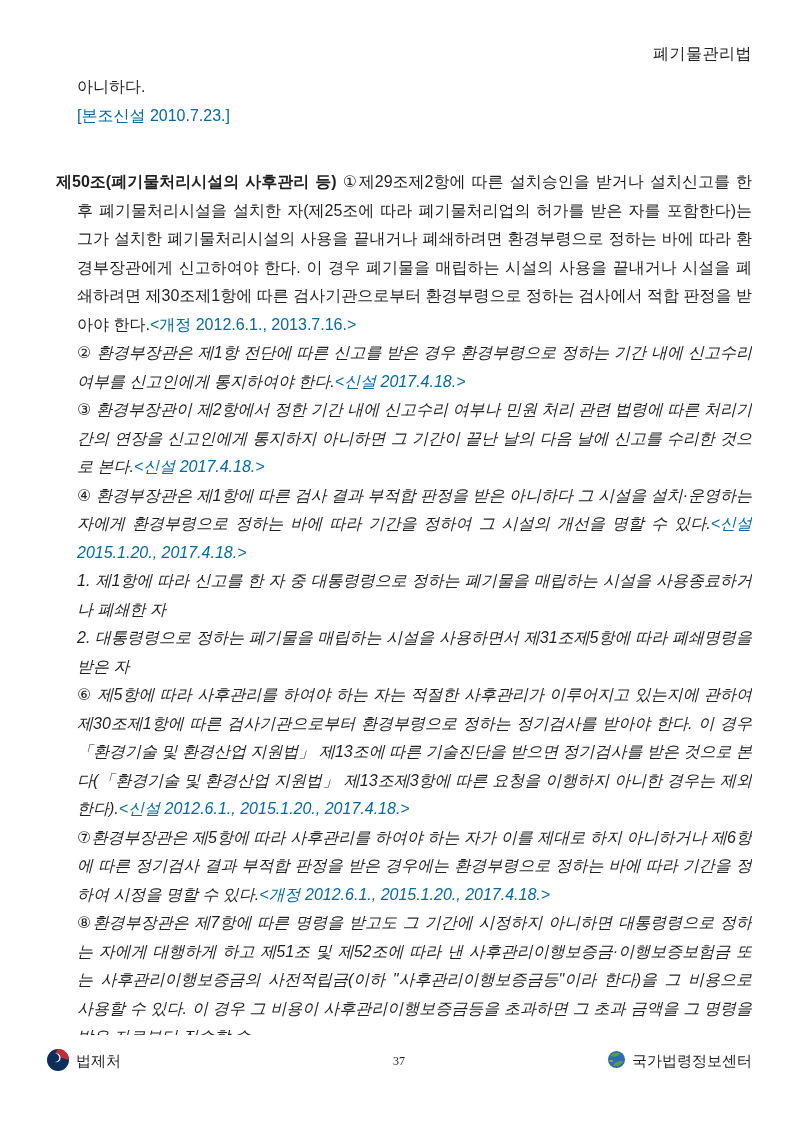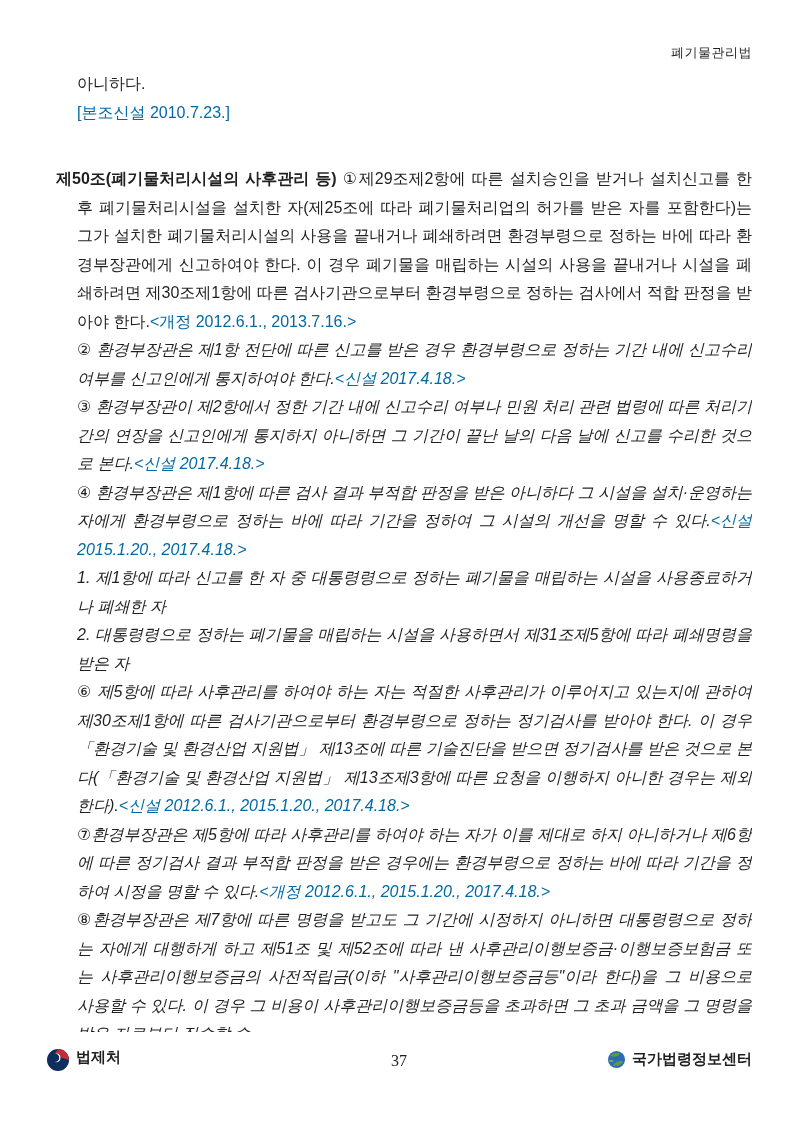--- a/index.html
+++ b/index.html
@@ -7,21 +7,21 @@
     width: 793px; height: 1123px;
     background: #ffffff;
     font-family: "Liberation Sans", "DejaVu Sans", sans-serif;
     color: #1f1f1f;
     position: relative;
     overflow: hidden;
   }
   .doc-header {
     margin: 44px 41px 0 56px;
     text-align: right;
-    font-size: 13px;
+    font-size: 16px;
     letter-spacing: 0.5px;
   }
   .content {
     margin: 8px 41px 0 56px;
     font-size: 16px;
     line-height: 28.5px;
     text-align: justify;
     height: 962px;
     overflow: hidden;
   }
@@ -37,27 +37,27 @@
   .doc-footer {
     position: absolute;
     left: 46px; right: 41px; top: 1046px;
     height: 30px;
     display: flex;
     align-items: center;
     justify-content: space-between;
     font-size: 15px;
     background: #ffffff;
   }
-  .footer-brand { display: flex; gap: 6px; font-weight: bold; }
+  .footer-brand { display: flex; align-items: center; gap: 6px; }
   .page-number {
     position: absolute;
     left: 0; right: 0;
     text-align: center;
     font-family: "Liberation Serif", "DejaVu Serif", serif;
-    font-size: 16px;
+    font-size: 12px;
   }
   .logo { display: inline-block; vertical-align: middle; }
 </style>
 </head>
 <body>
 
 <div class="doc-header">폐기물관리법</div>
 
 <div class="content">
 

